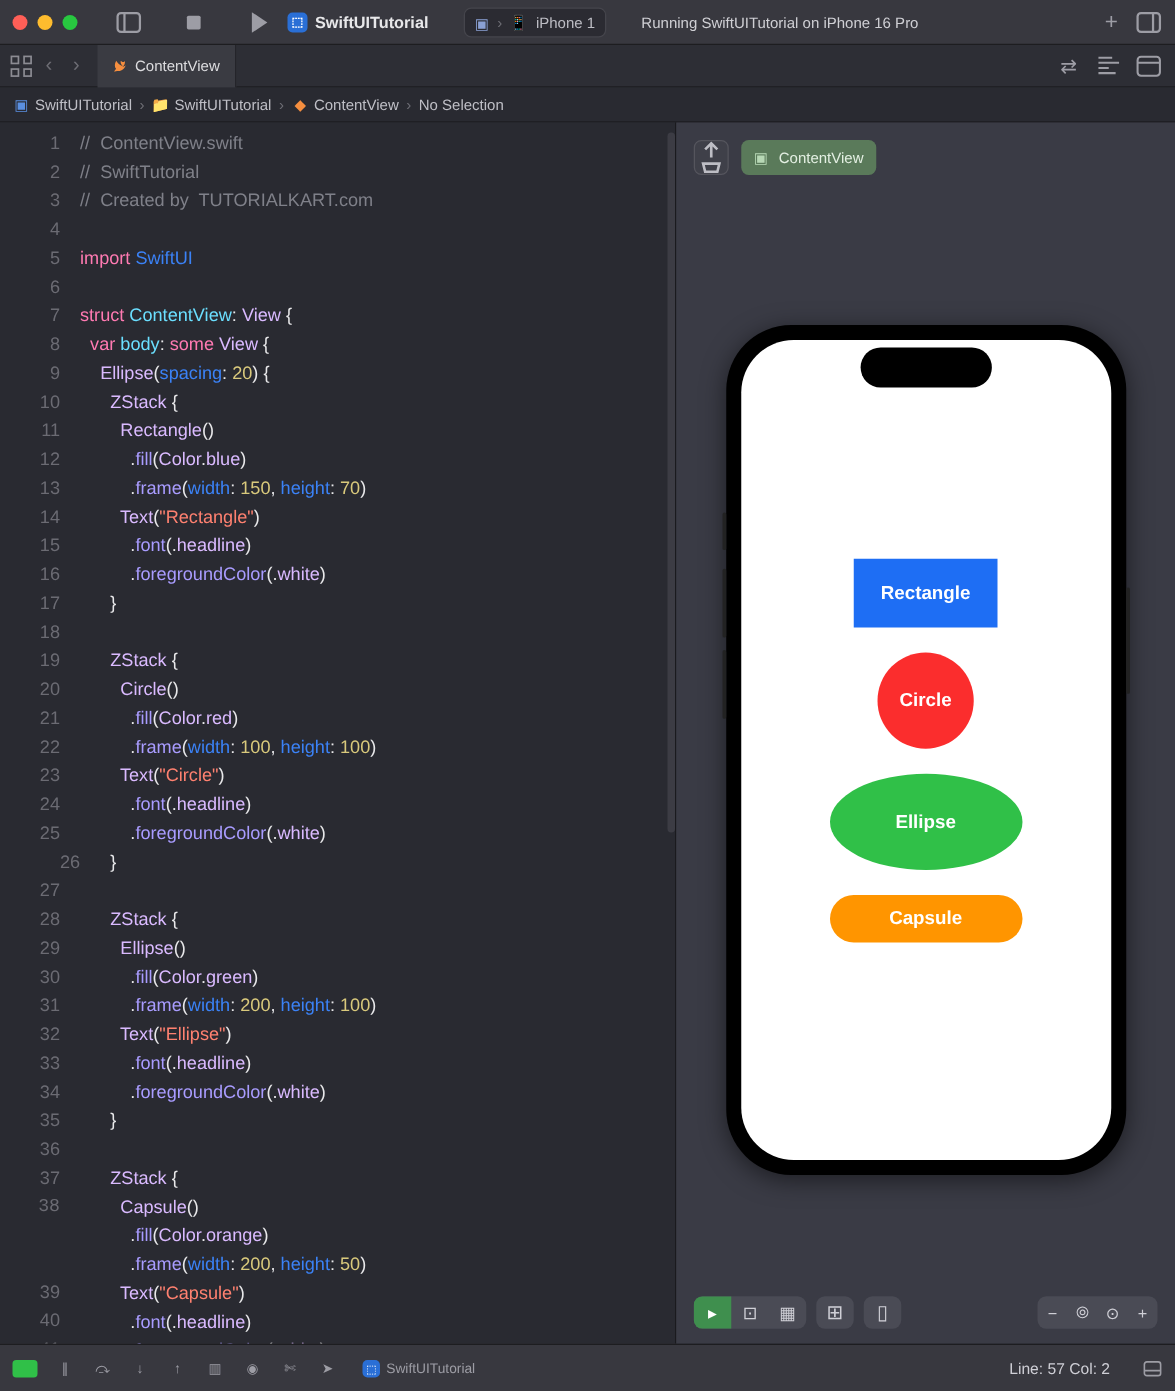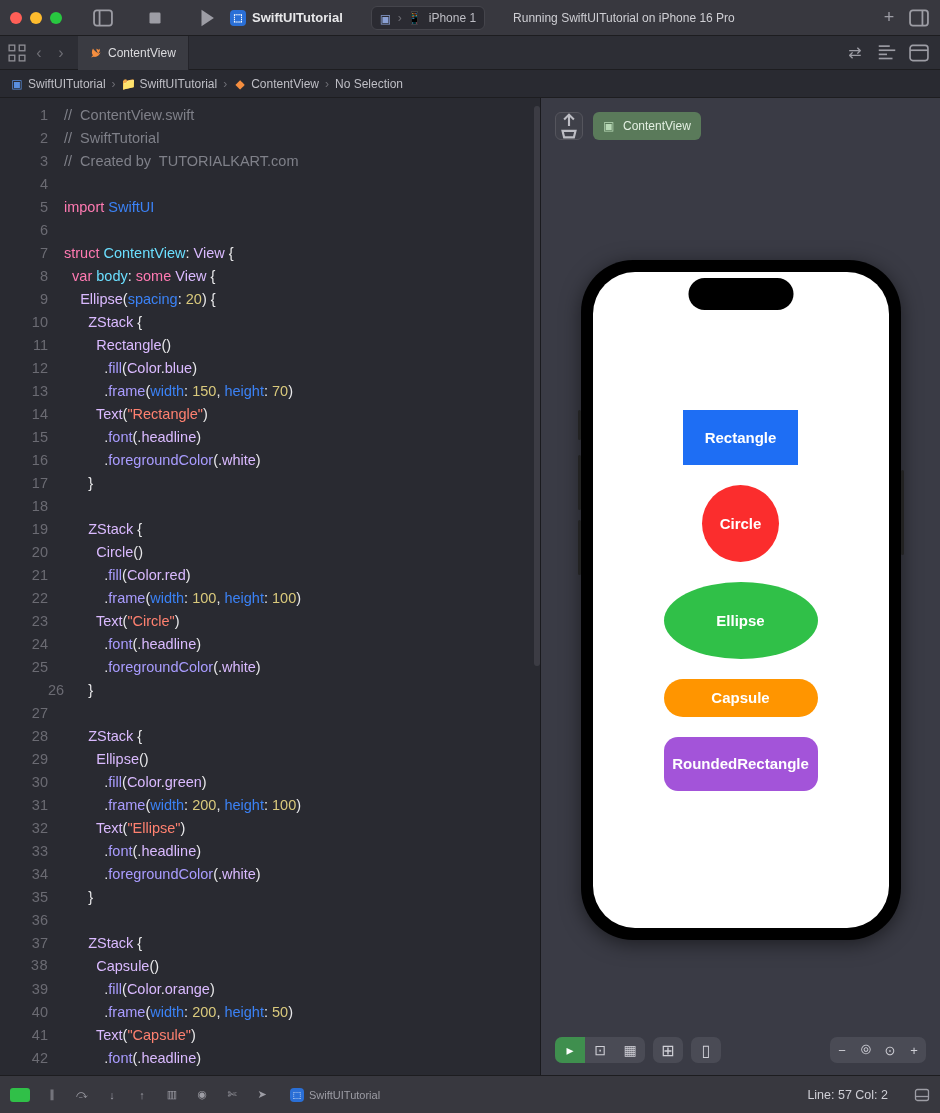--- a/index.html
+++ b/index.html
@@ -228,21 +228,21 @@
 <span style="display: block;">29</span>
 <span style="display: block;">30</span>
 <span style="display: block;">31</span>
 <span style="display: block;">32</span>
 <span style="display: block;">33</span>
 <span style="display: block;">34</span>
 <span style="display: block;">35</span>
 <span style="display: block;">36</span>
 <span style="display: block;">37</span>
 <span style="display: block; font-family: Liberation Mono, monospace;">38</span>
-<span style="display: block;">39</span>
+<span style="display: block; margin-top: 45px;">39</span>
 <span style="display: block;">40</span>
 <span style="display: block;">41</span>
 <span style="display: block;">42</span>
 <span style="display: block;">43</span>
     </div>
 <div class="code"><span class="c-comment">//  ContentView.swift</span>
 <span class="c-comment">//  SwiftTutorial</span>
 <span class="c-comment">//  Created by  TUTORIALKART.com</span>
 
 <span class="c-kw">import</span> <span class="c-ident">SwiftUI</span>
@@ -314,23 +314,20 @@
           </div>
         <div class="shape-label circ">
             <span>Circle</span>
           </div>
         <div class="shape-label elli">
             <span>Ellipse</span>
           </div>
         <div class="shape-label caps">
             <span>Capsule</span>
           </div>
-        <div class="shape-label rrect">
-            <span>RoundedRectangle</span>
-          </div>
       </div>
     </div>
 
     <div class="preview-bottom">
       <div class="btnrow">
         <div class="b play">▸</div>
         <div class="b">⊡</div>
         <div class="b">▦</div>
       </div>
       <div class="solo-b">⊞</div>

